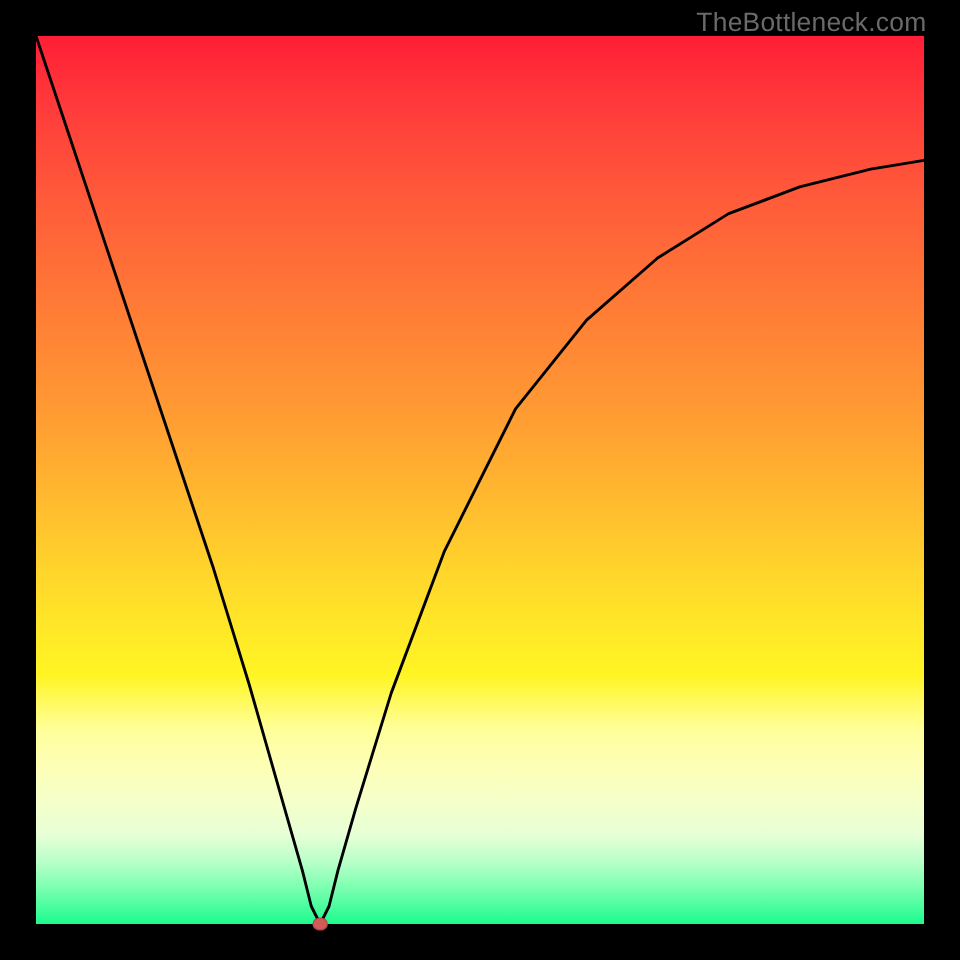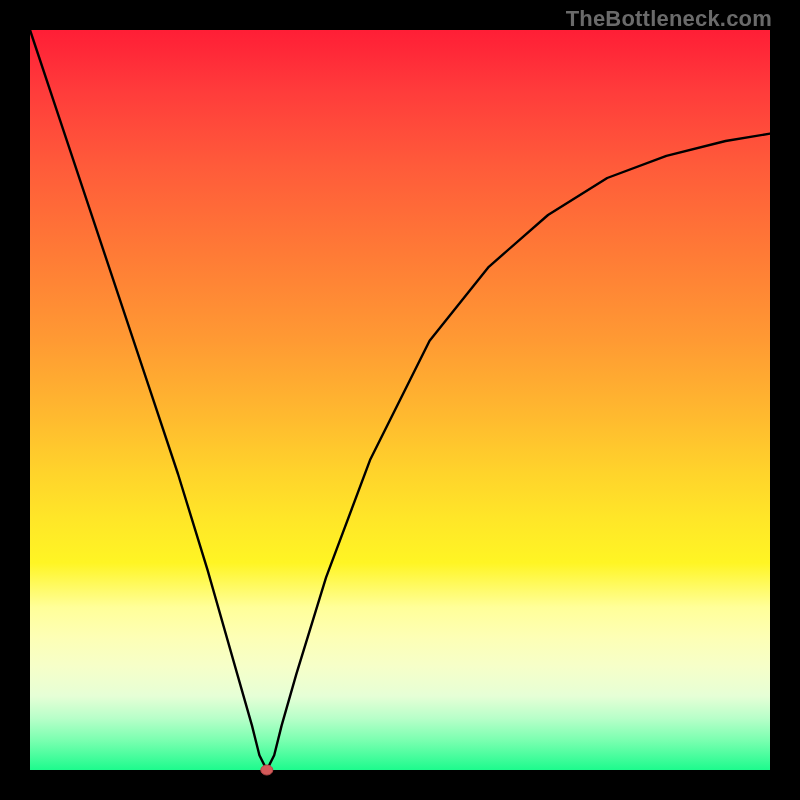--- a/index.html
+++ b/index.html
@@ -16,21 +16,21 @@
     width: 800px;
     height: 800px;
     background: #000;
   }
   .watermark {
     position: absolute;
     top: 6px;
     right: 28px;
     color: #6a6a6a;
     font-size: 22px;
-    font-weight: 700;
+    font-weight: 400;
     letter-spacing: 0.2px;
     user-select: none;
   }
   .plot-area {
     position: absolute;
     left: 30px;
     top: 30px;
     width: 740px;
     height: 740px;
     background: linear-gradient(to bottom,

